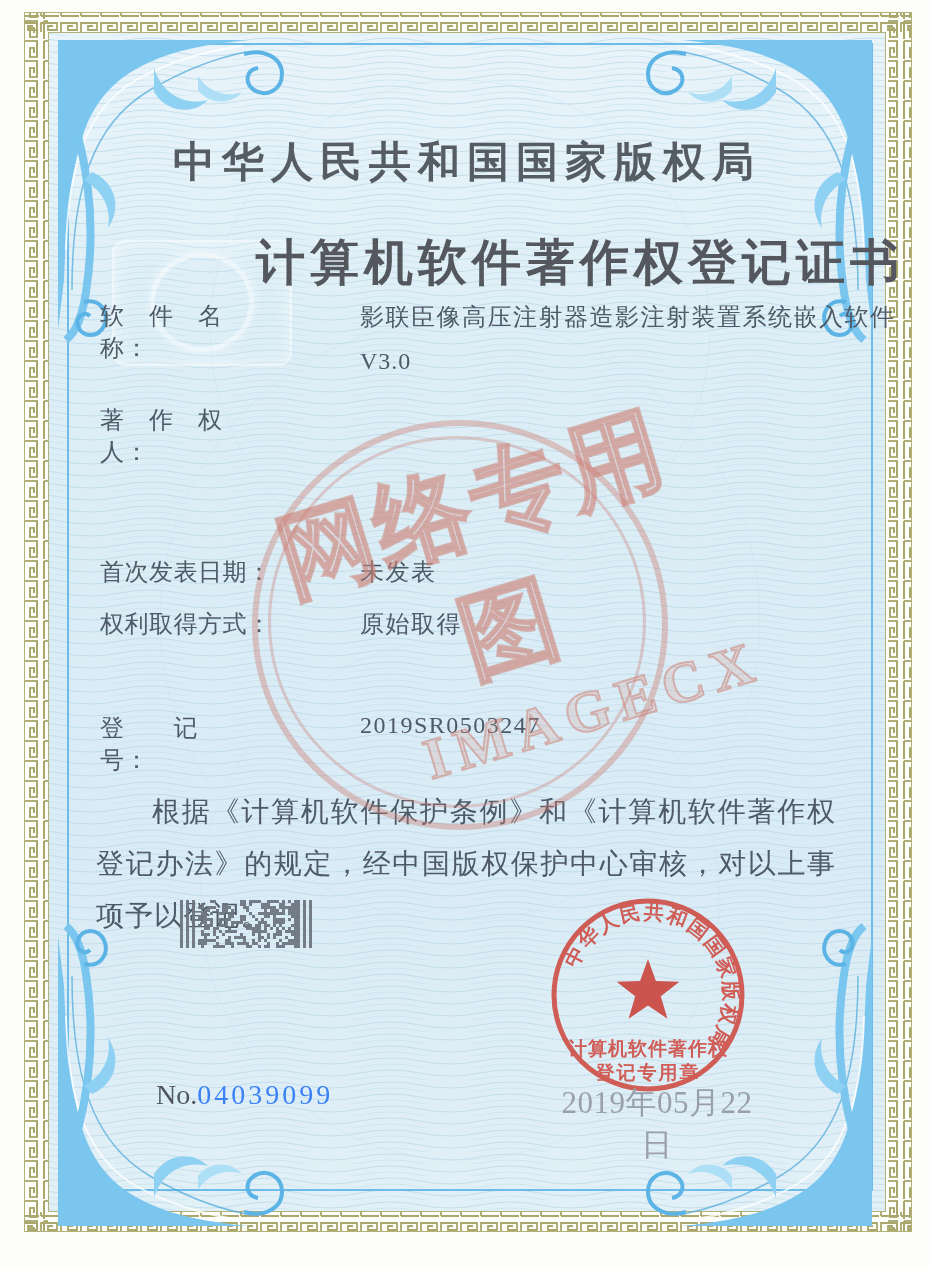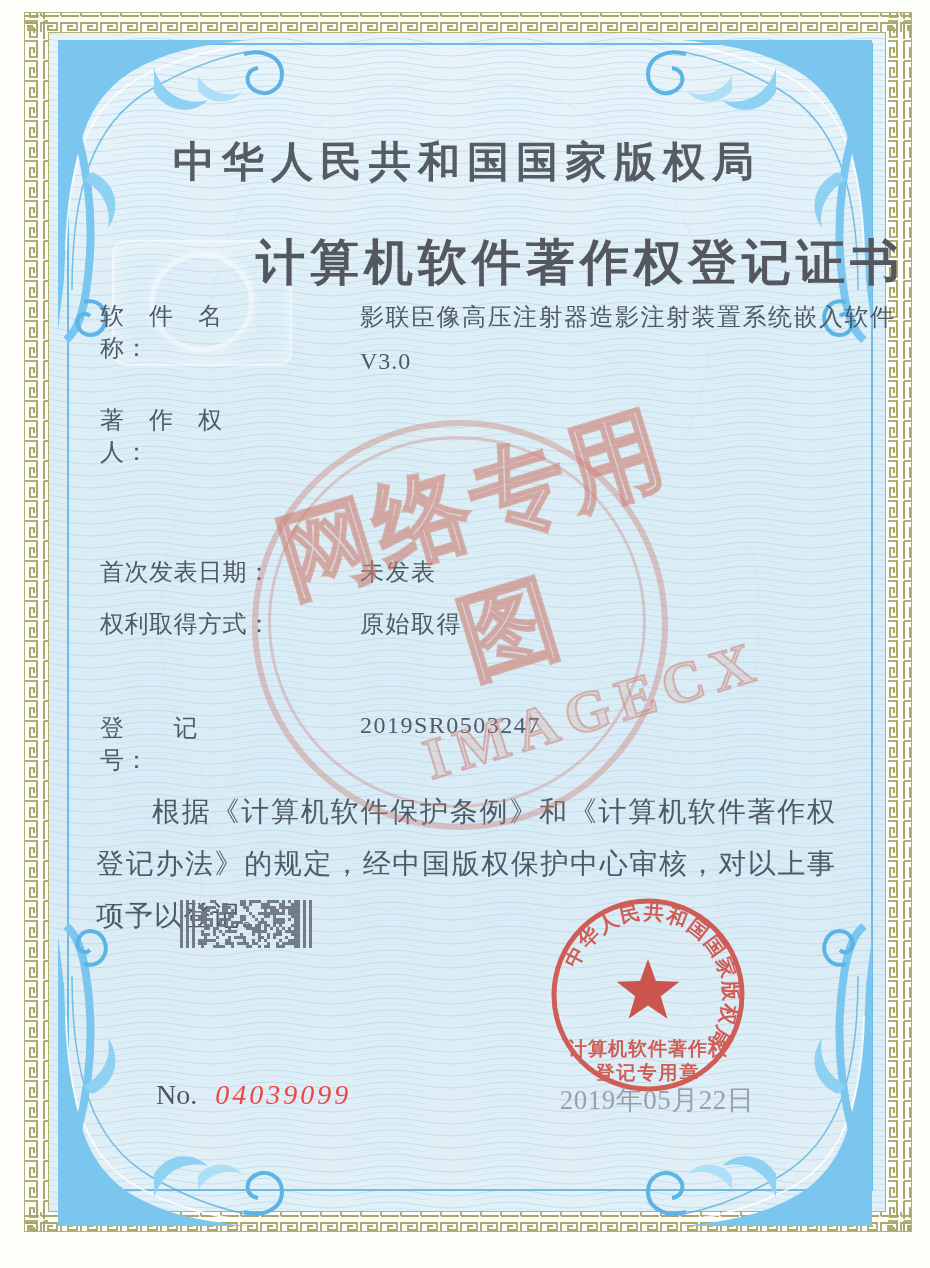--- a/index.html
+++ b/index.html
@@ -63,25 +63,25 @@
     font-size:58px; font-weight:bold; letter-spacing:9px;
     color:rgba(214,148,138,.22);
     -webkit-text-stroke:2px rgba(204,124,112,.5);
   }
 
   .barcode { position:absolute; left:180px; top:900px; width:132px; height:48px; opacity:.92; }
 
   .seal-svg { position:absolute; left:548px; top:893px; width:200px; height:210px; opacity:.92; }
   .seal-date {
     position:absolute; left:552px; top:1082px; width:210px; text-align:center;
-    font-size:27px; color:#9aa0aa; letter-spacing:0.5px;
+    font-size:31px; color:#9aa0aa; letter-spacing:0.5px;
   }
 
   .serial { position:absolute; left:156px; top:1079px; font-size:28px; color:#4e555e; }
-  .serial .num { margin-left:18px; color:#ef4444; letter-spacing:3px;font-style:italic; }
+  .serial .num { margin-left:0; color:#3b82f6; letter-spacing:3px; }
 
   .emboss {
     position:absolute; left:112px; top:240px; width:180px; height:126px;
     border-radius:14px; opacity:.55;
     box-shadow: inset 0 0 0 2px rgba(255,255,255,.85), inset 0 0 22px rgba(255,255,255,.95);
   }
   .emboss-circle {
     position:absolute; left:150px; top:252px; width:104px; height:100px;
     border-radius:50%; opacity:.5;
     box-shadow: inset 0 0 0 5px rgba(255,255,255,.9), 0 0 8px rgba(255,255,255,.8);

